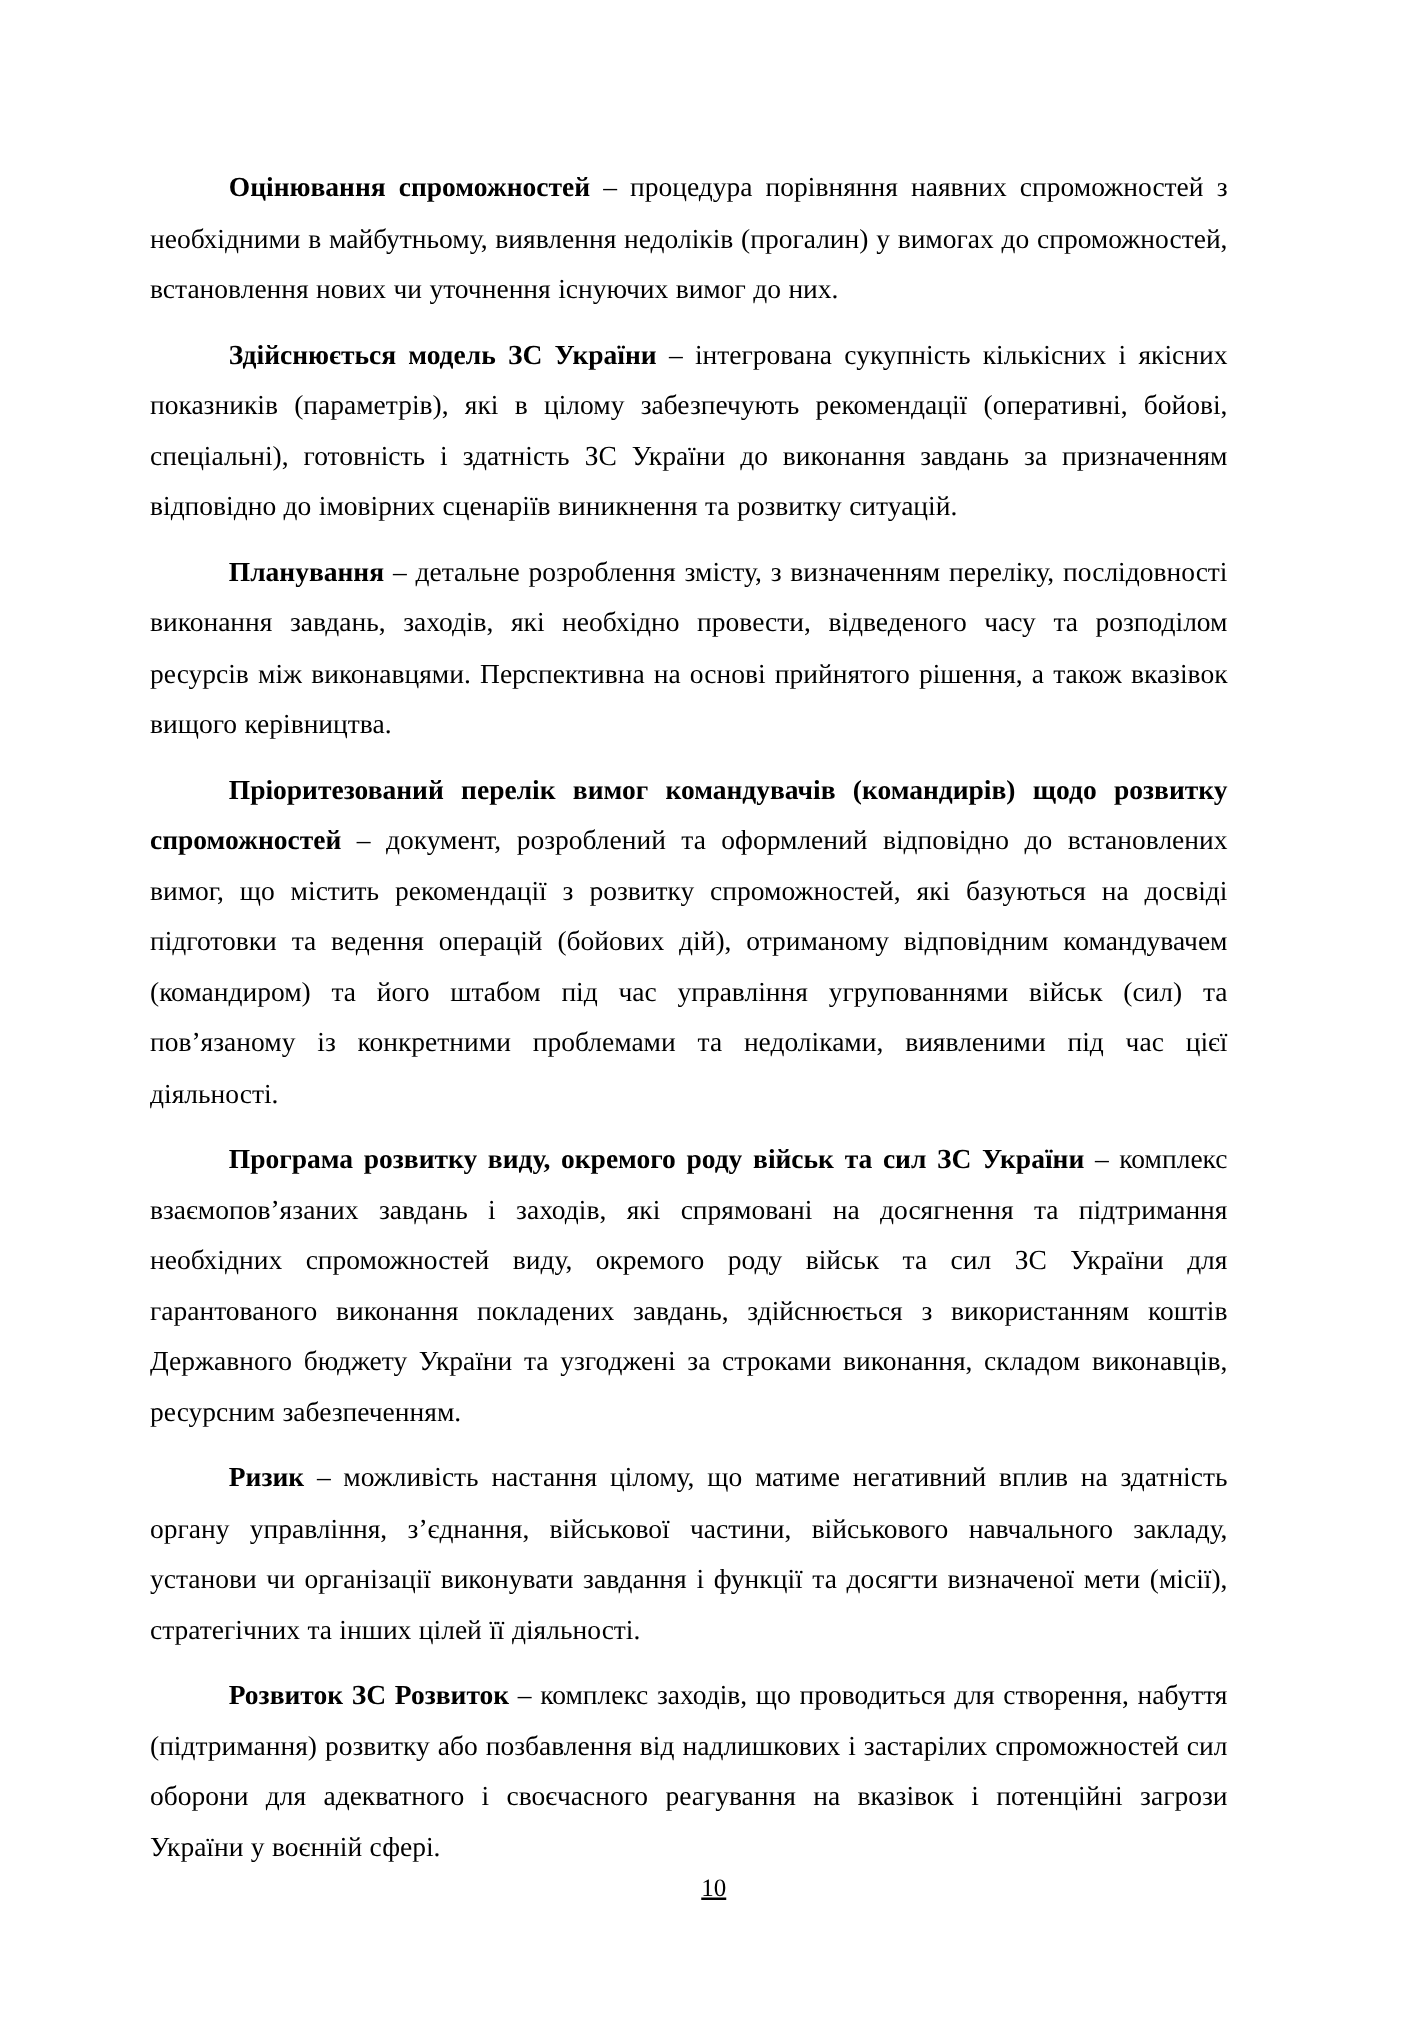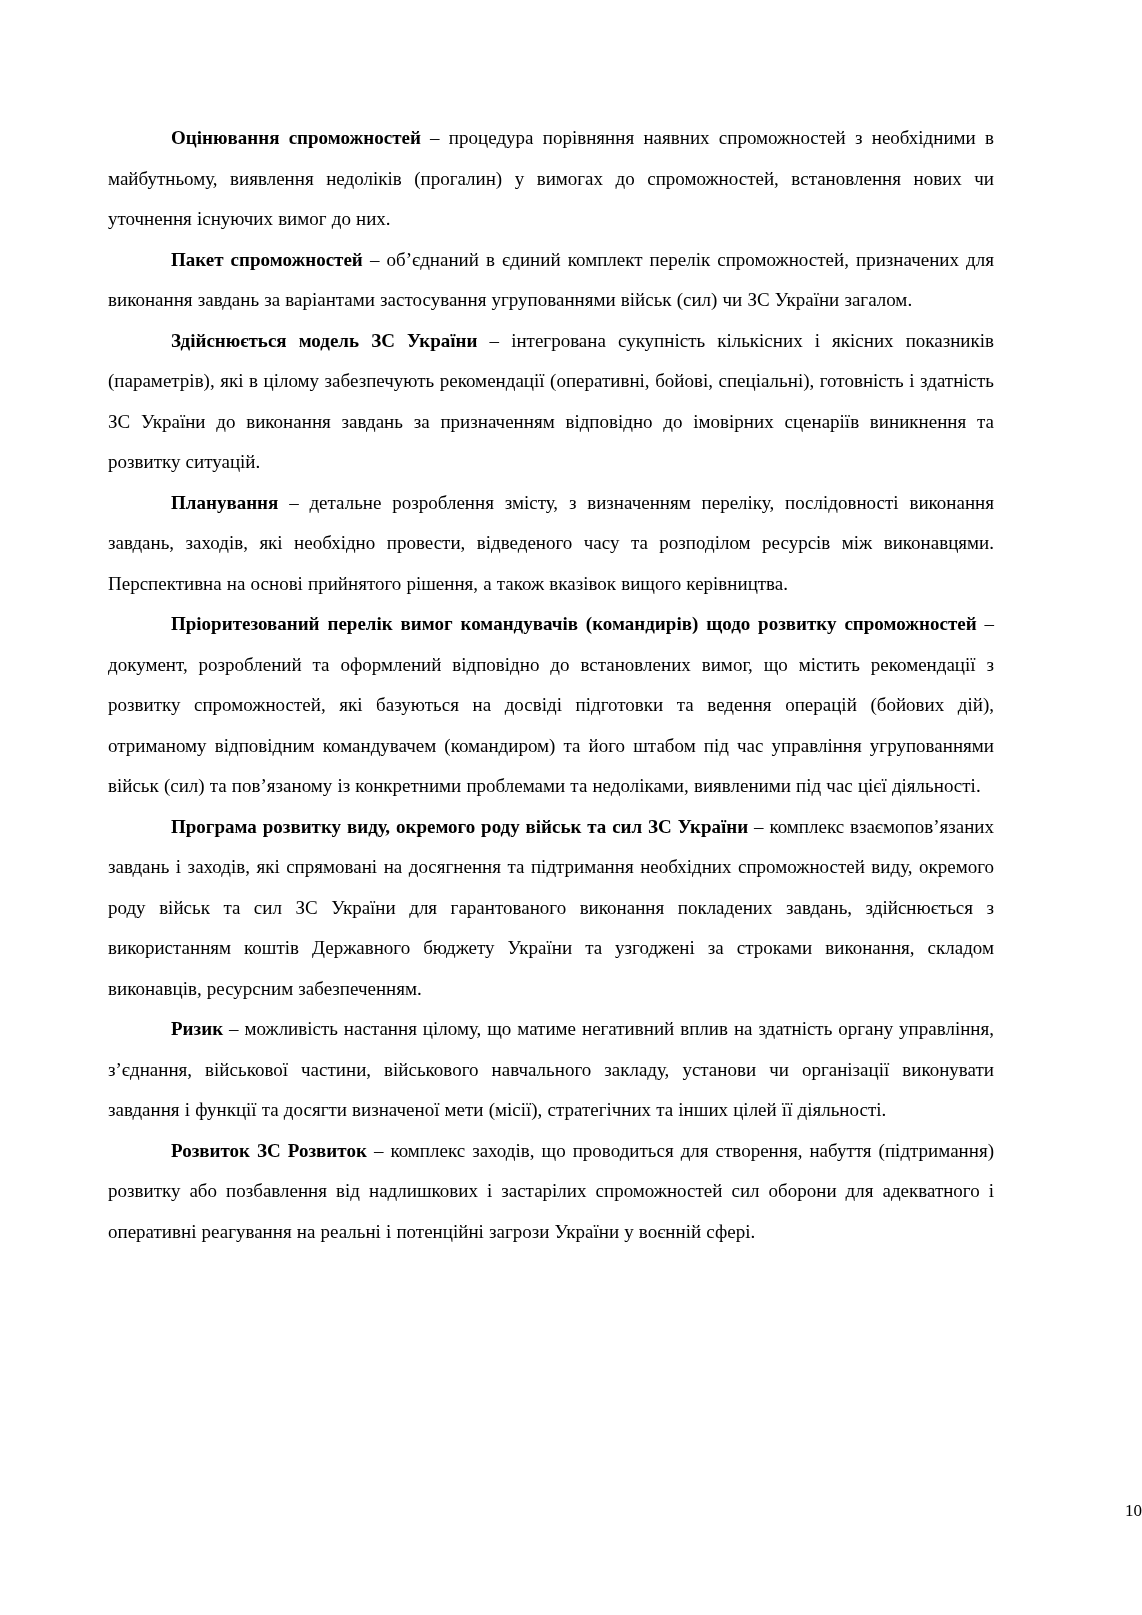--- a/index.html
+++ b/index.html
@@ -18,57 +18,55 @@
     font-family: "Liberation Serif", "DejaVu Serif", serif;
     color: #000000;
   }
   .content {
     position: absolute;
     left: 108px;
     top: 118px;
     width: 886px;
   }
   .para {
-    margin: 0;
-    font-size: 19px;
+    margin: 12px;
+    font-size: 22px;
     line-height: 40.5px;
     text-align: justify;
     text-justify: inter-word;
     text-indent: 63px;
     hyphens: none;
     word-spacing: 0.02em;
   }
   .term {
     font-weight: bold;
   }
   .page-number {
     position: absolute;
     left: 0;
     right: 0;
     top: 1496px;
-    text-align: right;
+    text-align: center;
     font-family: "Liberation Serif", "DejaVu Serif", serif;
-    font-size: 17px;
+    font-size: 20px;
     line-height: 30px;
     color: #000000;
+    text-decoration: underline;
   }
 </style>
 </head>
 <body>
 
 <div class="page">
   <div class="content">
 
     <p class="para">
       <span class="term">Оцінювання спроможностей</span><span> – процедура порівняння наявних спроможностей з необхідними в майбутньому, виявлення недоліків (прогалин) у вимогах до спроможностей, встановлення нових чи уточнення існуючих вимог до них.</span>
     </p>
 
-    <p class="para">
-      <span class="term">Пакет спроможностей</span><span> – об’єднаний в єдиний комплект перелік спроможностей, призначених для виконання завдань за варіантами застосування угрупованнями військ (сил) чи ЗС України загалом.</span>
-    </p>
 
     <p class="para">
       <span class="term">Здійснюється модель ЗС України</span><span> – інтегрована сукупність кількісних і якісних показників (параметрів), які в цілому забезпечують рекомендації (оперативні, бойові, спеціальні), готовність і здатність ЗС України до виконання завдань за призначенням відповідно до імовірних сценаріїв виникнення та розвитку ситуацій.</span>
     </p>
 
     <p class="para">
       <span class="term">Планування</span><span> – детальне розроблення змісту, з визначенням переліку, послідовності виконання завдань, заходів, які необхідно провести, відведеного часу та розподілом ресурсів між виконавцями. Перспективна на основі прийнятого рішення, а також вказівок вищого керівництва.</span>
     </p>
 
     <p class="para">
@@ -77,19 +75,19 @@
 
     <p class="para">
       <span class="term">Програма розвитку виду, окремого роду військ та сил ЗС України</span><span> – комплекс взаємопов’язаних завдань і заходів, які спрямовані на досягнення та підтримання необхідних спроможностей виду, окремого роду військ та сил ЗС України для гарантованого виконання покладених завдань, здійснюється з використанням коштів Державного бюджету України та узгоджені за строками виконання, складом виконавців, ресурсним забезпеченням.</span>
     </p>
 
     <p class="para">
       <span class="term">Ризик</span><span> – можливість настання цілому, що матиме негативний вплив на здатність органу управління, з’єднання, військової частини, військового навчального закладу, установи чи організації виконувати завдання і функції та досягти визначеної мети (місії), стратегічних та інших цілей її діяльності.</span>
     </p>
 
     <p class="para">
-      <span class="term">Розвиток ЗС Розвиток</span><span> – комплекс заходів, що проводиться для створення, набуття (підтримання) розвитку або позбавлення від надлишкових і застарілих спроможностей сил оборони для адекватного і оперативні реагування на реальні і потенційні загрози України у воєнній сфері.</span>
+      <span class="term">Розвиток ЗС Розвиток</span><span> – комплекс заходів, що проводиться для створення, набуття (підтримання) розвитку або позбавлення від надлишкових і застарілих спроможностей сил оборони для адекватного і своєчасного реагування на вказівок і потенційні загрози України у воєнній сфері.</span>
     </p>
 
   </div>
 
   <div class="page-number">10</div>
 </div>
 
 </body></html>

